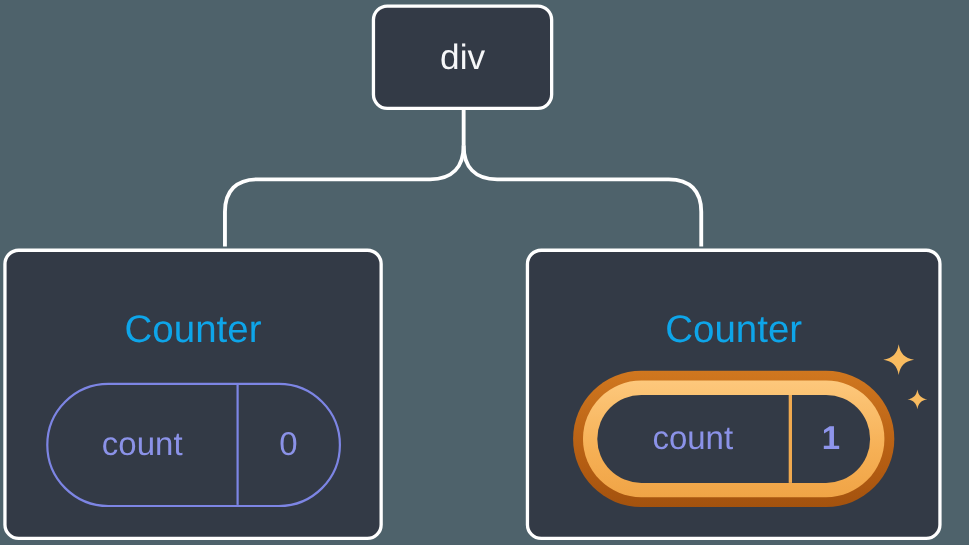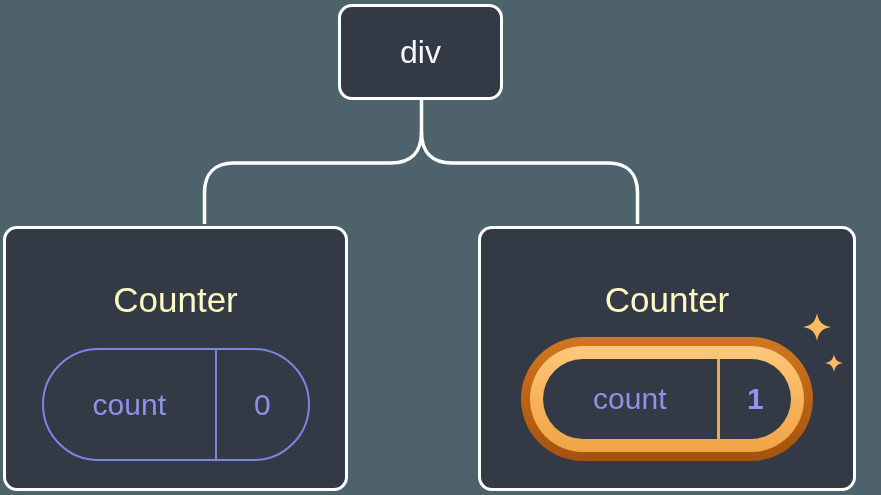--- a/index.html
+++ b/index.html
@@ -52,21 +52,21 @@
     display: flex;
     flex-direction: column;
     align-items: center;
     padding-top: 50px;
   }
   .comp-box.left  { left: 3px;   top: 226px; width: 345px; }
   .comp-box.right { left: 478px; top: 226px; width: 378px; }
   .comp-title {
     height: 42px;
     line-height: 42px;
-    color: #fef9c3;
+    color: #0ea5e9;
     font-size: 35px;
     text-align: center;
   }
   
   .pill-plain {
     margin-top: 27px;
     box-sizing: border-box;
     width: 268px; height: 113px;
     border: 2px solid #7d85e4;
     border-radius: 60px;

